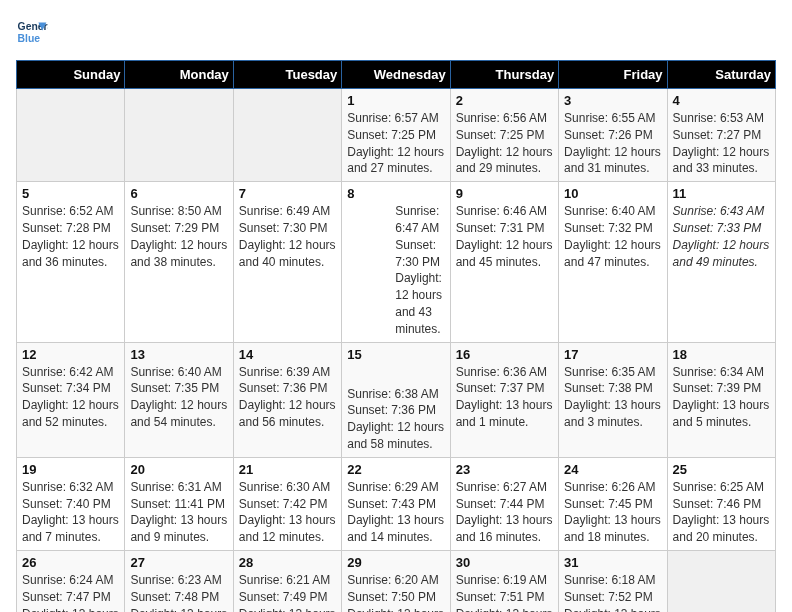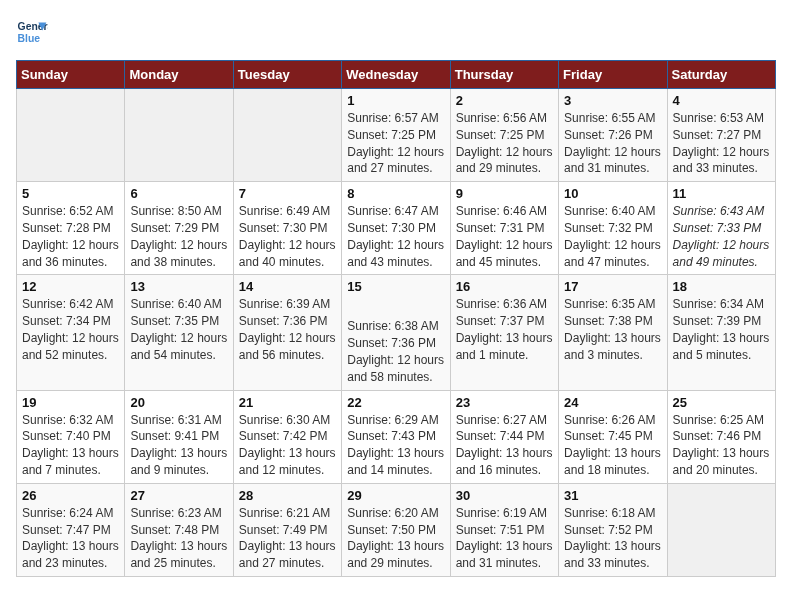--- a/index.html
+++ b/index.html
@@ -36,23 +36,23 @@
     .calendar-subtitle {
       font-size: 16px;
       color: #444;
     }
     table {
       width: 100%;
       border-collapse: collapse;
       font-size: 11px;
     }
     thead th {
-      background: #7f1d1d;
+      background: #000000;
       color: #fff;
-      text-align: left;
+      text-align: right;
       padding: 6px 4px;
       font-size: 13px;
       font-weight: bold;
       border: 1px solid #2962a0;
     }
     tbody td {
       border: 1px solid #ccc;
       vertical-align: top;
       padding: 4px 5px;
       width: 108px;
@@ -157,21 +157,21 @@
         </td>
         <td>
           <div class="day-num">7</div>
           <div class="day-info" style="white-space: pre-line;">Sunrise: 6:49 AM
 Sunset: 7:30 PM
 Daylight: 12 hours
 and 40 minutes.</div>
         </td>
         <td>
           <div class="day-num">8</div>
-          <div class="day-info" style="white-space: pre-line;">Sunrise: 6:47 AM
+          <div class="day-info" style="white-space: pre-line; margin-left: 48px;">Sunrise: 6:47 AM
 Sunset: 7:30 PM
 Daylight: 12 hours
 and 43 minutes.</div>
         </td>
         <td>
           <div class="day-num">9</div>
           <div class="day-info" style="white-space: pre-line;">Sunrise: 6:46 AM
 Sunset: 7:31 PM
 Daylight: 12 hours
 and 45 minutes.</div>
@@ -246,21 +246,21 @@
         <td>
           <div class="day-num">19</div>
           <div class="day-info" style="white-space: pre-line;">Sunrise: 6:32 AM
 Sunset: 7:40 PM
 Daylight: 13 hours
 and 7 minutes.</div>
         </td>
         <td>
           <div class="day-num">20</div>
           <div class="day-info" style="white-space: pre-line;">Sunrise: 6:31 AM
-Sunset: 9:41 PM
+Sunset: 11:41 PM
 Daylight: 13 hours
 and 9 minutes.</div>
         </td>
         <td>
           <div class="day-num">21</div>
           <div class="day-info" style="white-space: pre-line;">Sunrise: 6:30 AM
 Sunset: 7:42 PM
 Daylight: 13 hours
 and 12 minutes.</div>
         </td>

